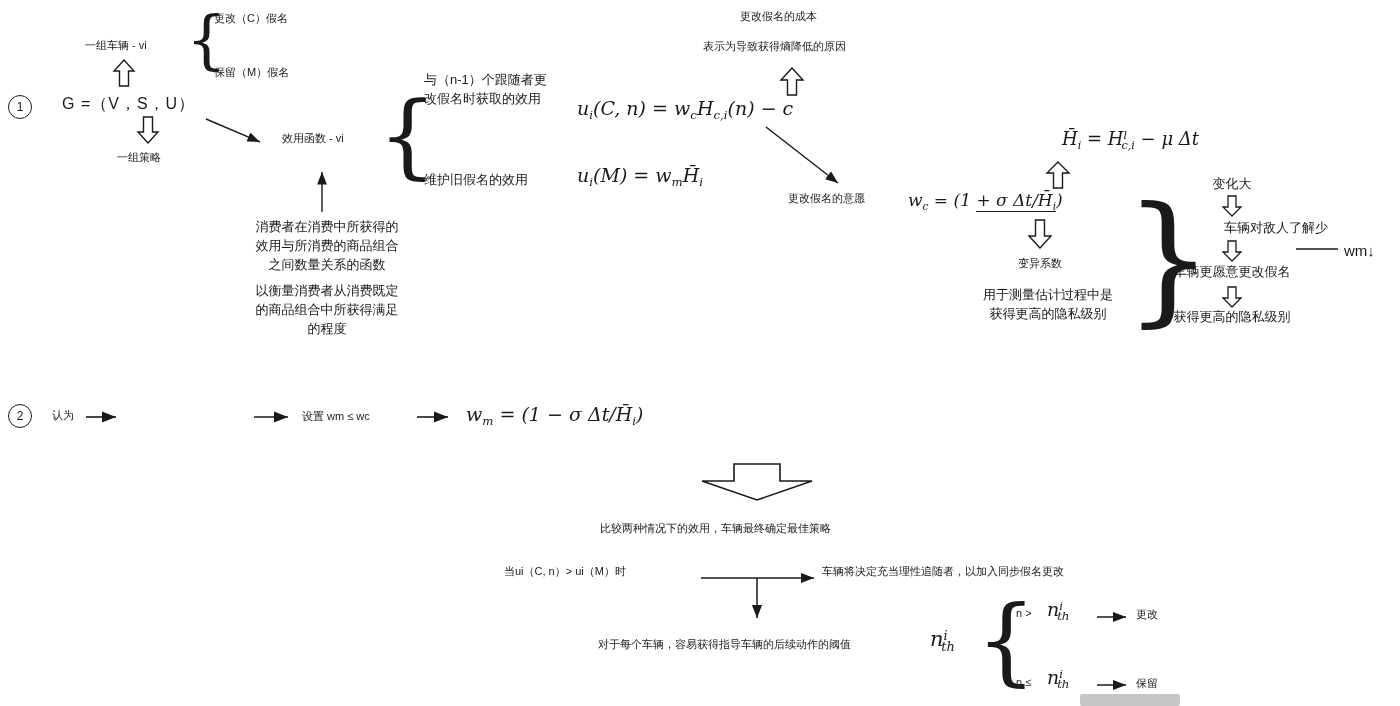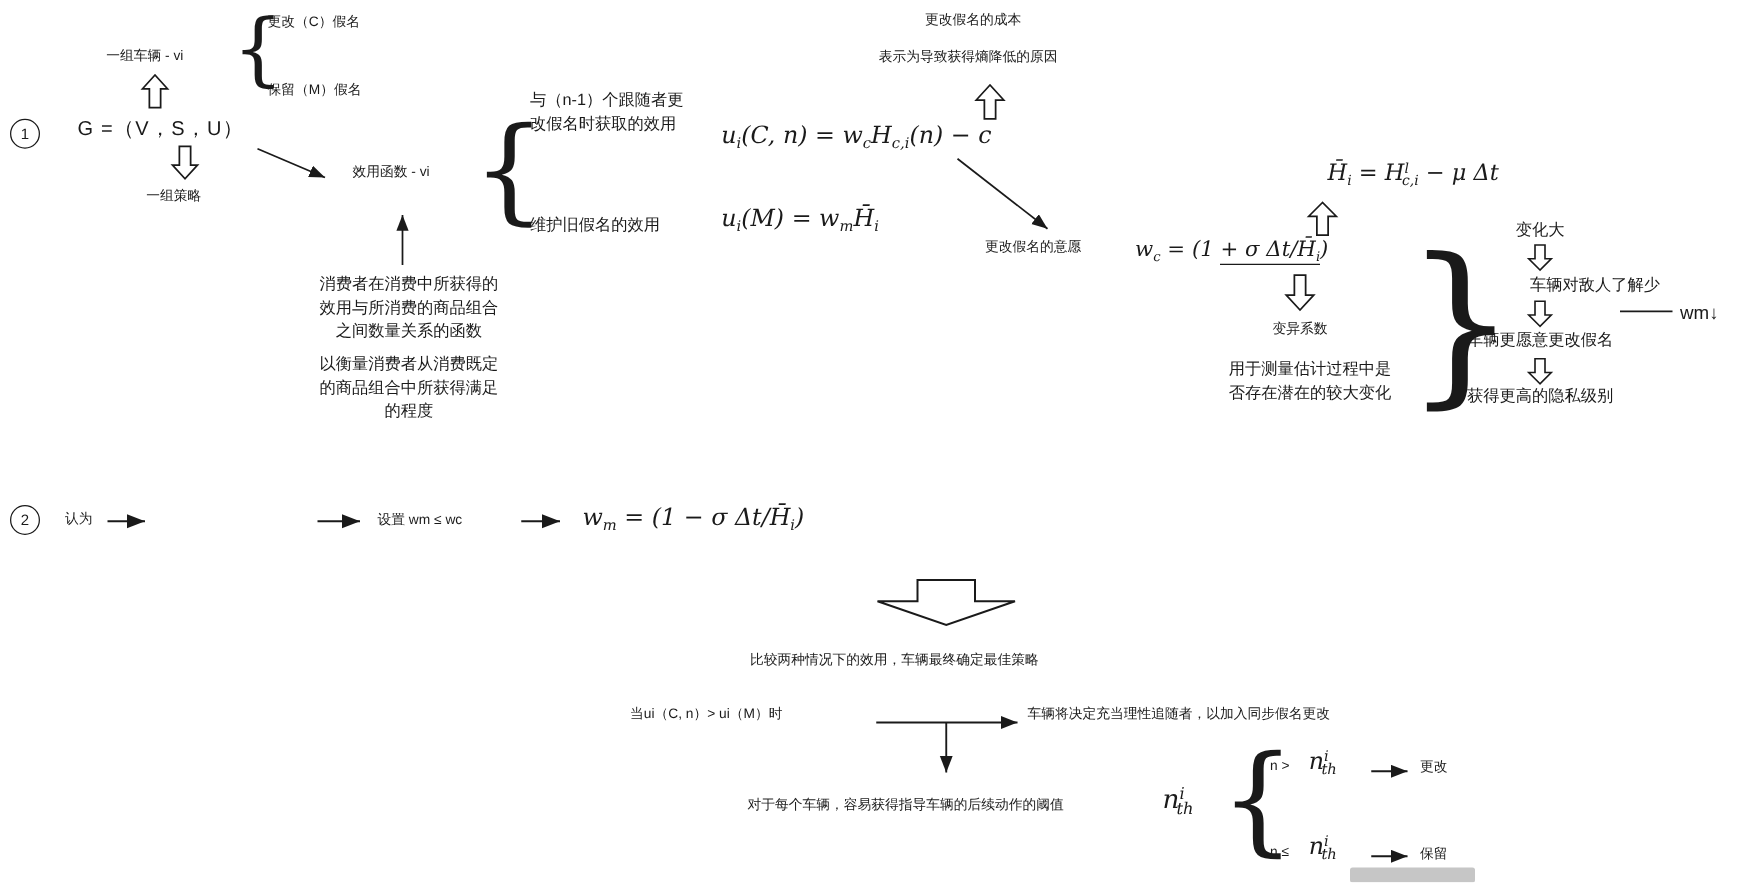--- a/index.html
+++ b/index.html
@@ -80,21 +80,21 @@
   <div class="txt" style="left:703px; top:39px;">表示为导致获得熵降低的原因</div>
   <div class="math fs19" style="left:577px; top:97px;">u<span class="msub">i</span>(C, n) = w<span class="msub">c</span>H<span class="msub">c,i</span>(n) − c</div>
   <div class="math fs19" style="left:577px; top:164px;">u<span class="msub">i</span>(M) = w<span class="msub">m</span>H̄<span class="msub">i</span></div>
   <div class="txt" style="left:788px; top:191px;">更改假名的意愿</div>
   <div class="math fs17" style="left:908px; top:190px;">
     <span>w<span class="msub">c</span> = (1 </span><span class="u-line">+ σ Δt/H̄<span class="msub">i</span></span><span>)</span>
   </div>
   <div class="math fs18" style="left:1062px; top:128px;">H̄<span class="msub">i</span> = H<span class="msup">l</span><span class="msub">c,i</span> − μ Δt</div>
   <div class="txt" style="left:1018px; top:256px;">变异系数</div>
   <div class="txt small center" style="left:962px; top:286px; width:172px;">用于测量估计过程中是
-否存在潜在的较大变化</div>
+获得更高的隐私级别</div>
   <div class="brace" style="left:1124px; top:178px; font-size:140px; line-height:162px;">}</div>
   <div class="txt small center" style="left:1162px; top:175px; width:140px;">变化大</div>
   <div class="txt small center" style="left:1162px; top:219px; width:140px;padding-left:44px;">车辆对敌人了解少</div>
   <div class="txt small center" style="left:1162px; top:263px; width:140px;">车辆更愿意更改假名</div>
   <div class="txt small center" style="left:1162px; top:308px; width:140px;">获得更高的隐私级别</div>
   <div class="txt" style="left:1344px; top:240px; font-size:15px;">wm↓</div>
 
   <div class="badge" style="left:8px; top:404px;">2</div>
   <div class="txt" style="left:52px; top:408px;">认为</div>
   <div class="txt" style="left:302px; top:409px;">设置 wm ≤ wc</div>

